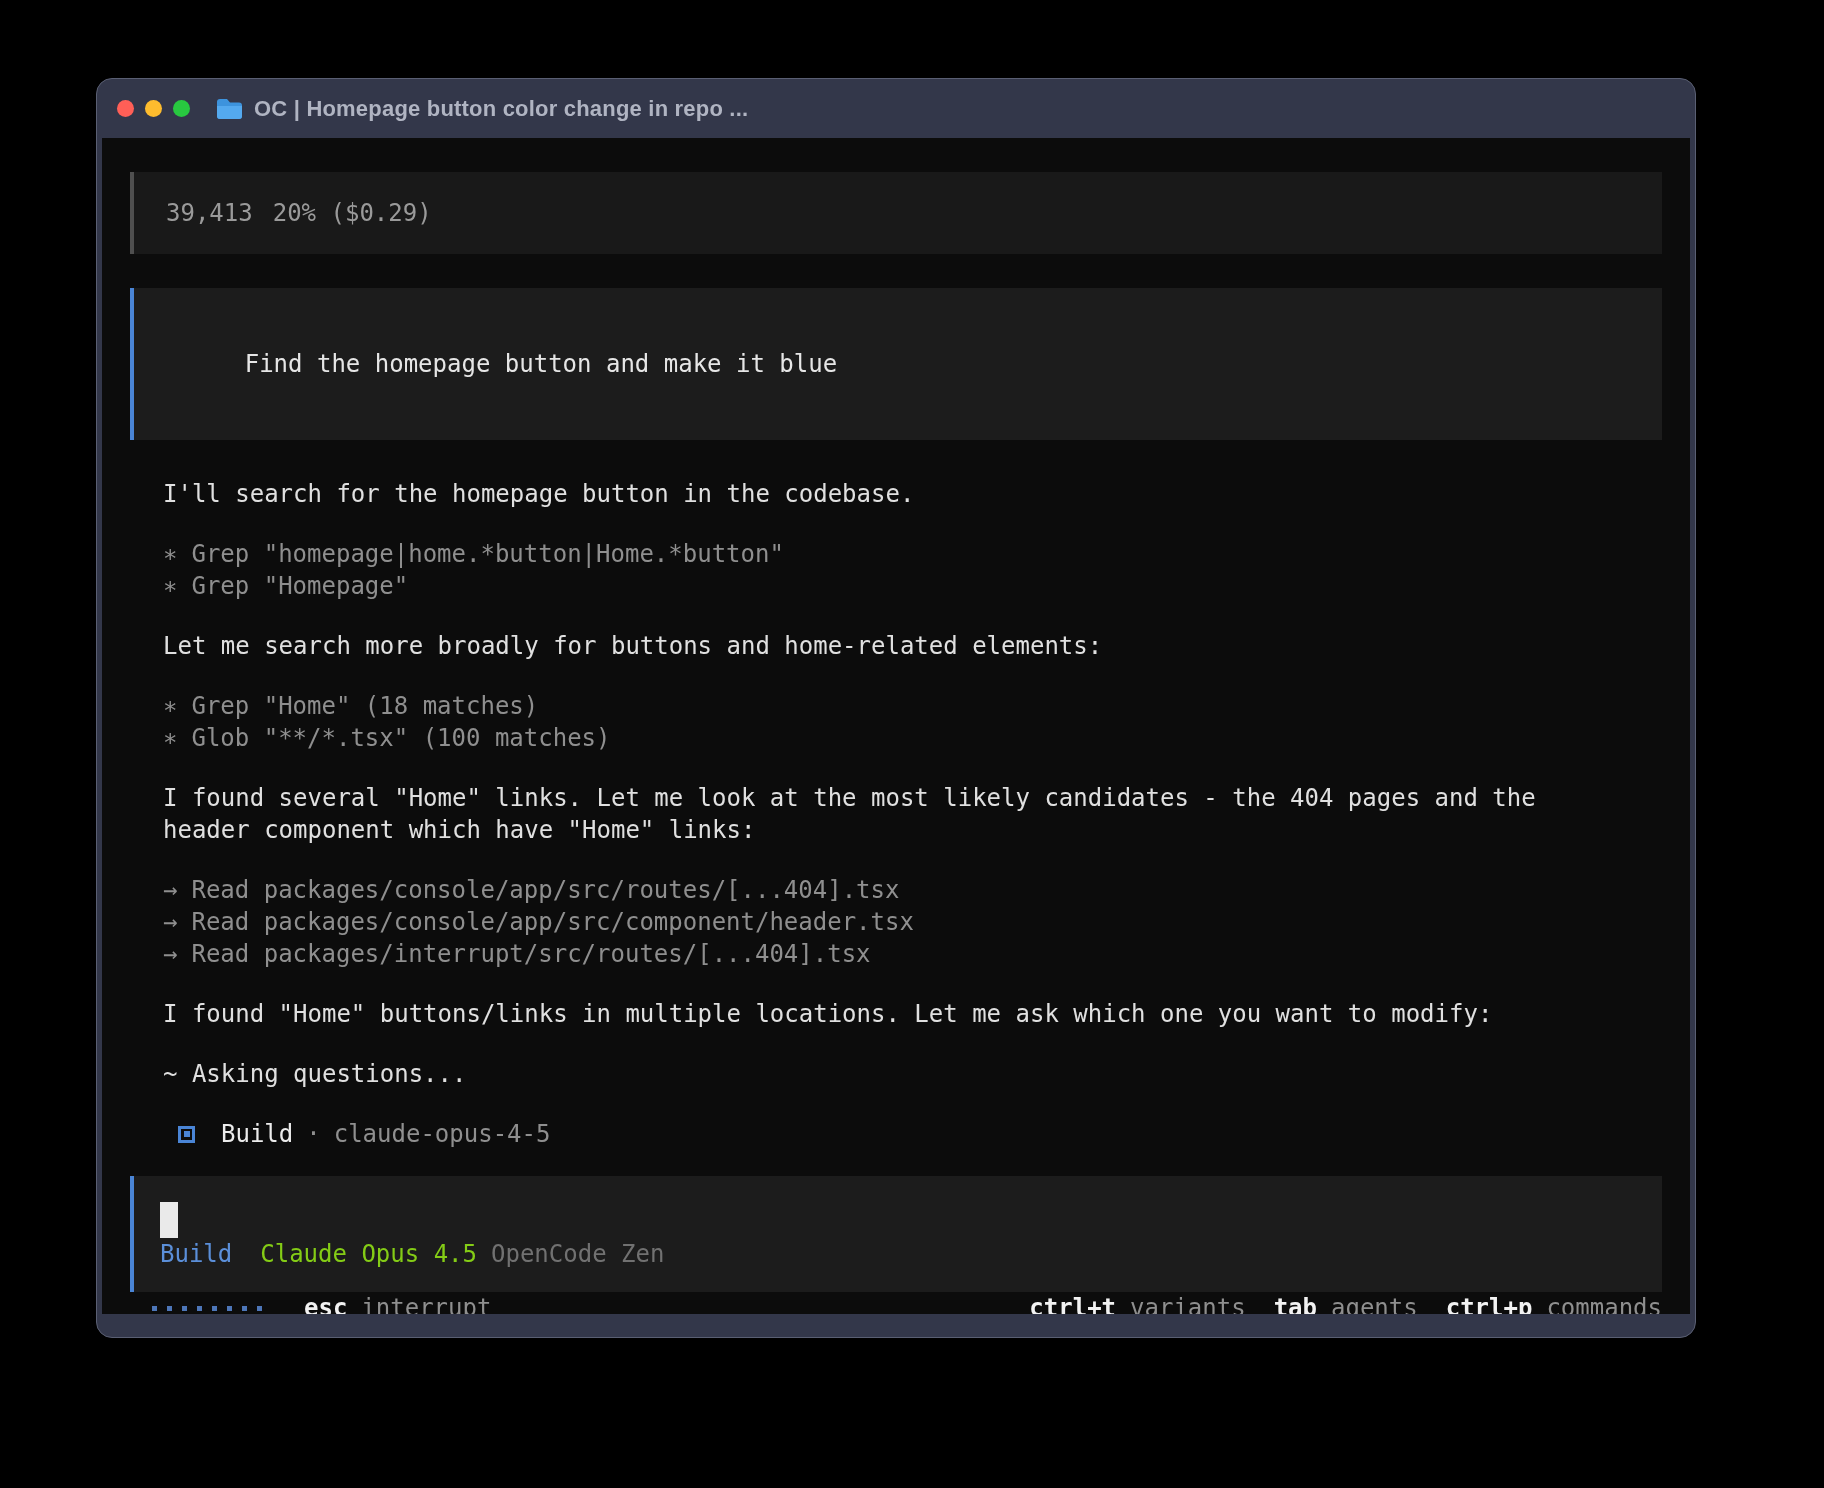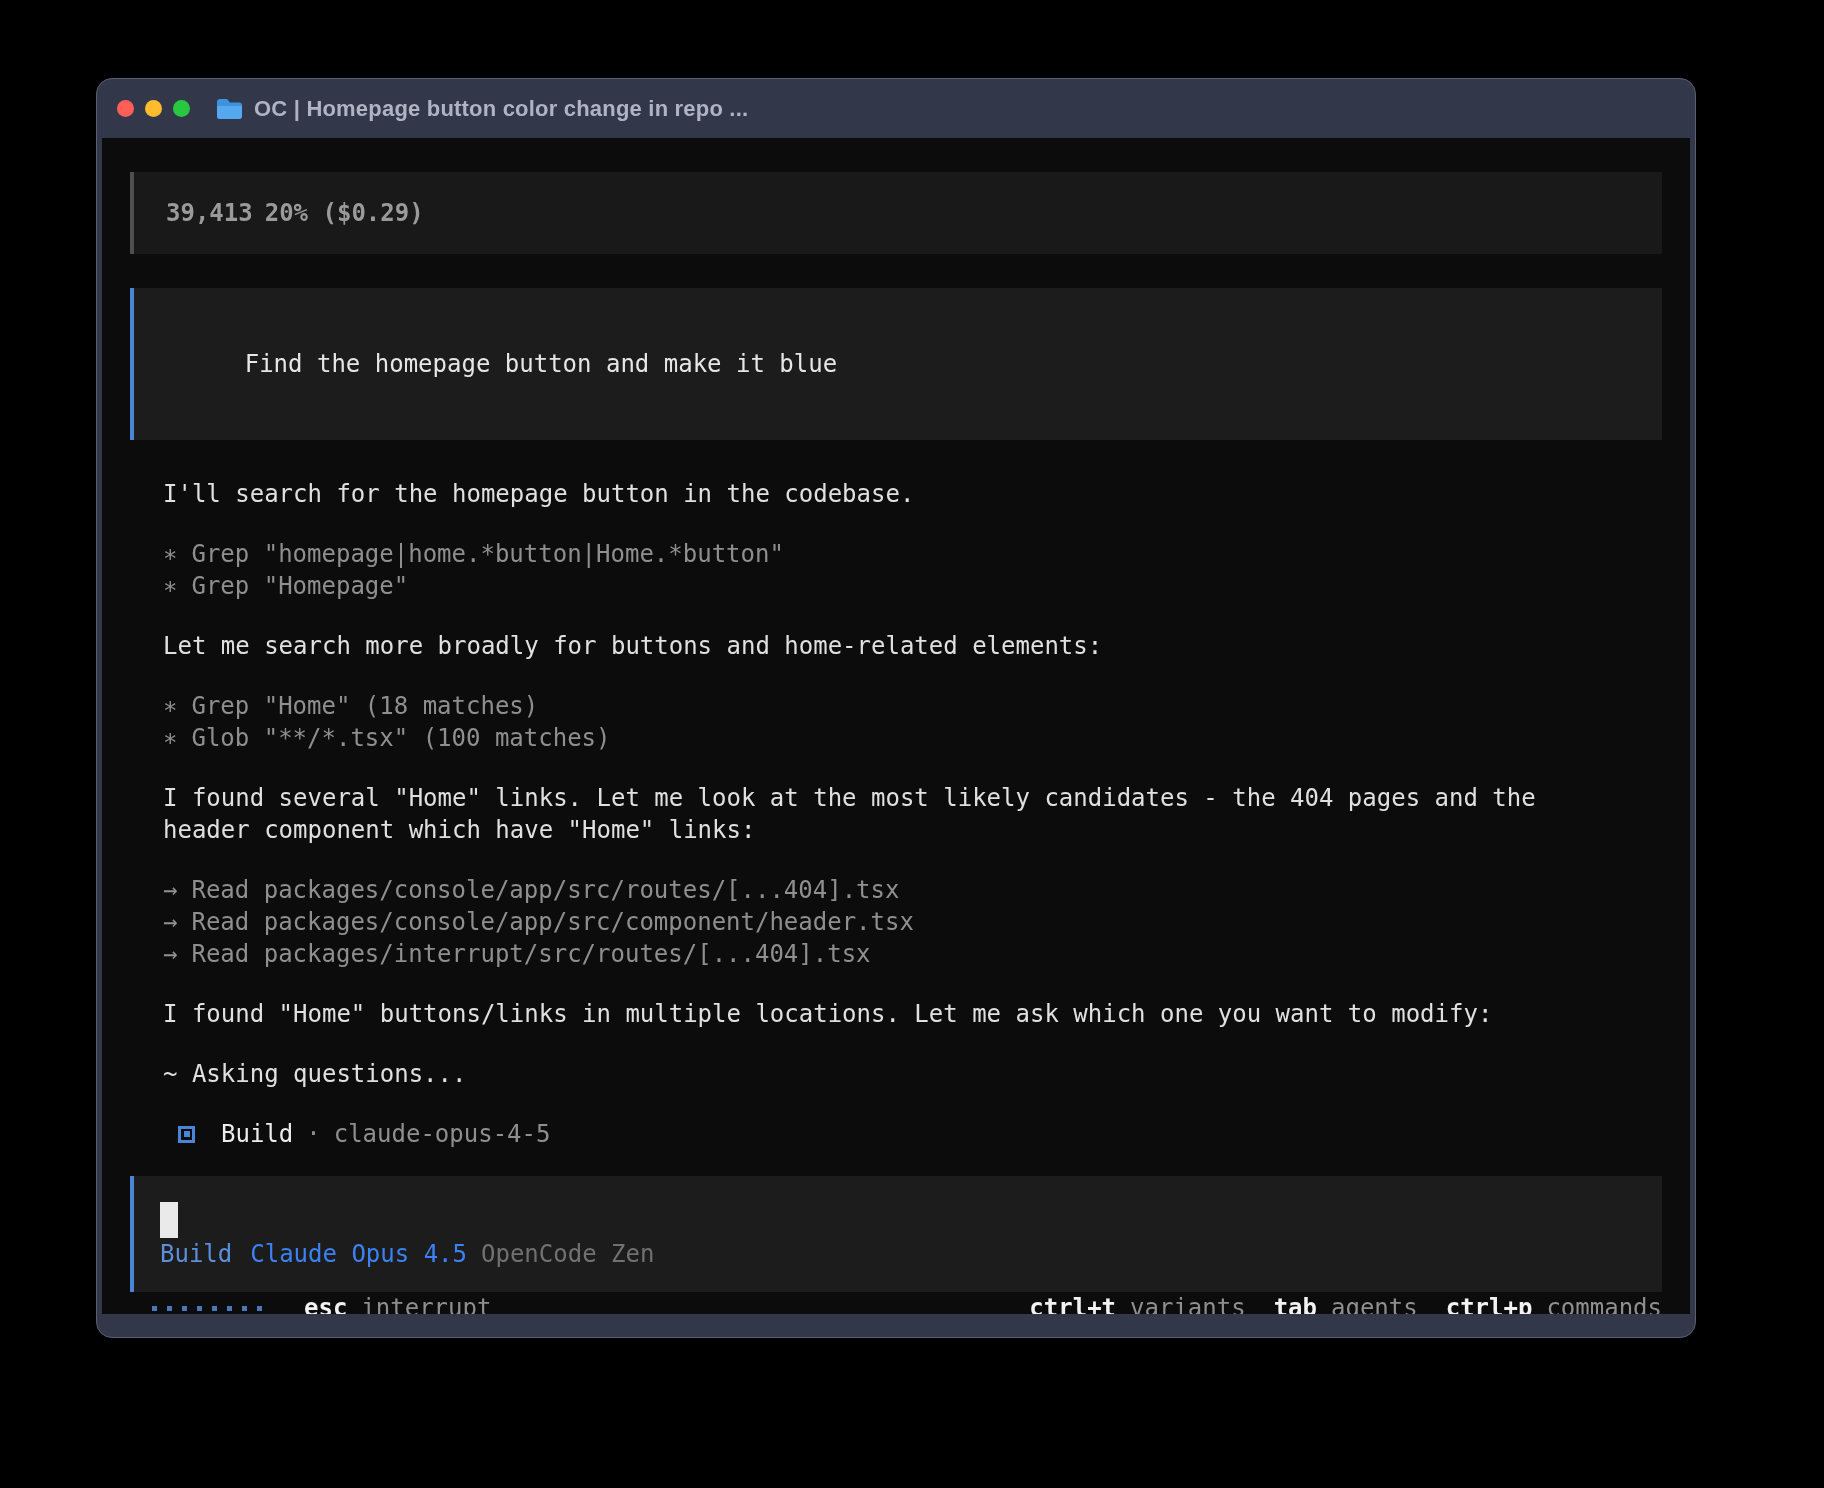--- a/index.html
+++ b/index.html
@@ -40,21 +40,21 @@
     overflow: hidden;
   }
   .bottombar { height: 23px; flex: 0 0 auto; }
 
   .session-header {
     border-left: 4px solid #4f4f4f; background: #191919;
     display: flex; justify-content: space-between; align-items: center;
     padding: 25px 32px;
   }
   .session-title { font-weight: 700; color: #ececec; white-space: pre; }
-  .session-stats { display: flex; gap: 12px; color: #9a9a9a; white-space: pre; font-weight: bold; }
+  .session-stats { display: flex; gap: 20px; color: #9a9a9a; white-space: pre; }
 
   .user-block {
     margin-top: 34px;
     border-left: 4px solid #4a85d6; background: #1c1c1c;
     padding: 28px 24px; color: #e6e6e6; white-space: pre;
   }
 
   .body { padding-left: 33px; }
   .group { margin-top: 28px; }
   .group.first { margin-top: 38px; }
@@ -77,21 +77,21 @@
   .input-block {
     margin-top: 26px; height: 140px;
     border-left: 4px solid #4a85d6; background: #1c1c1c;
     padding: 26px 26px 22px;
     display: flex; flex-direction: column; justify-content: space-between;
   }
   .input-line { display: flex; align-items: center; }
   .cursor { width: 18px; height: 36px; background: #eaeaea; flex: 0 0 auto; }
   .model-row { display: flex; align-items: baseline; white-space: pre; }
   .model-agent { color: #5b8fd9; }
-  .model-name { color: #3b82f6; margin-left: 18px; }
+  .model-name { color: #84cc16; margin-left: 28px; }
   .model-provider { color: #717171; margin-left: 14px; }
 
   .footer { margin-top: auto; display: flex; align-items: center; height: 32px; }
   .spinner { display: flex; gap: 10px; margin-left: 22px; align-items: center; }
   .spinner i { width: 5px; height: 5px; background: #4d76b8; display: block; }
   .esc-group { display: flex; gap: 14px; margin-left: 42px; justify-content: flex-end; }
   .key { color: #f2f2f2; font-weight: 700; white-space: pre; }
   .hint-label { color: #8f8f8f; white-space: pre; }
   .hints { margin-left: auto; display: flex; gap: 28px; }
   .hint { display: flex; gap: 14px; }

